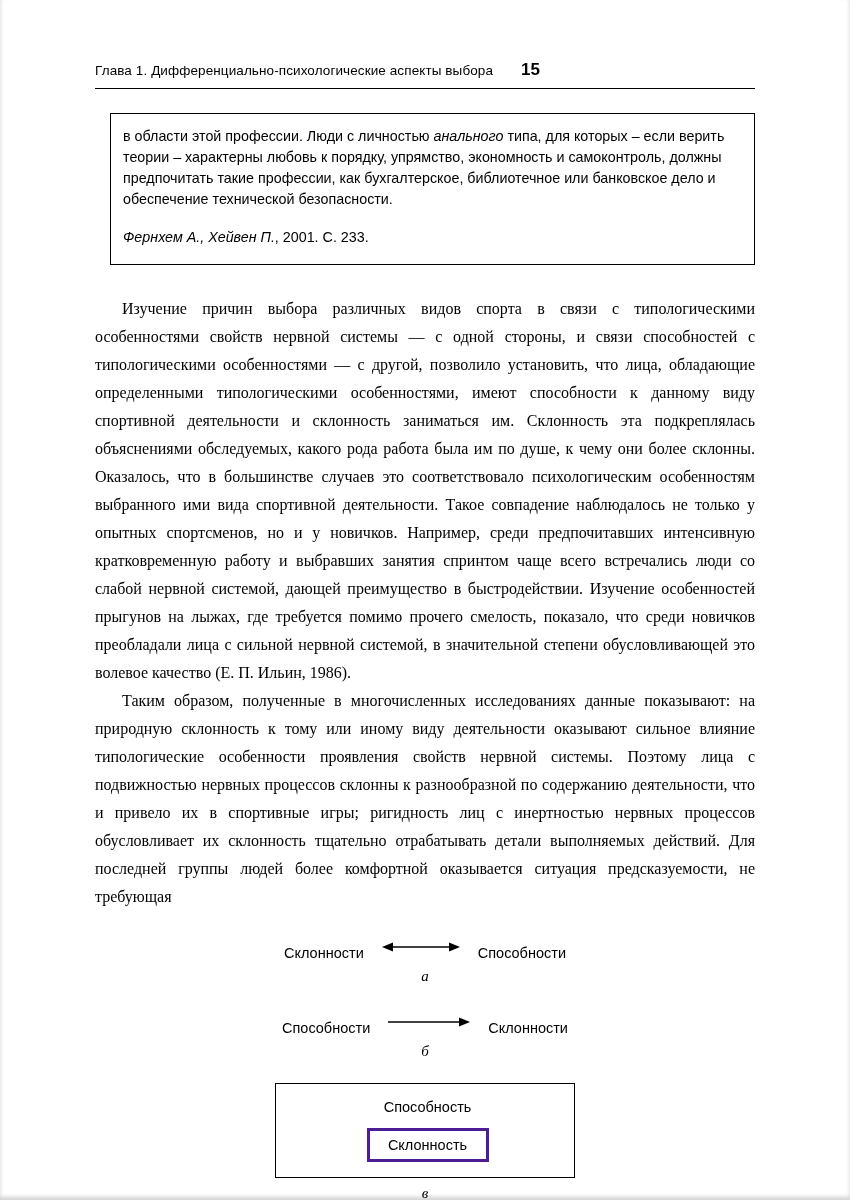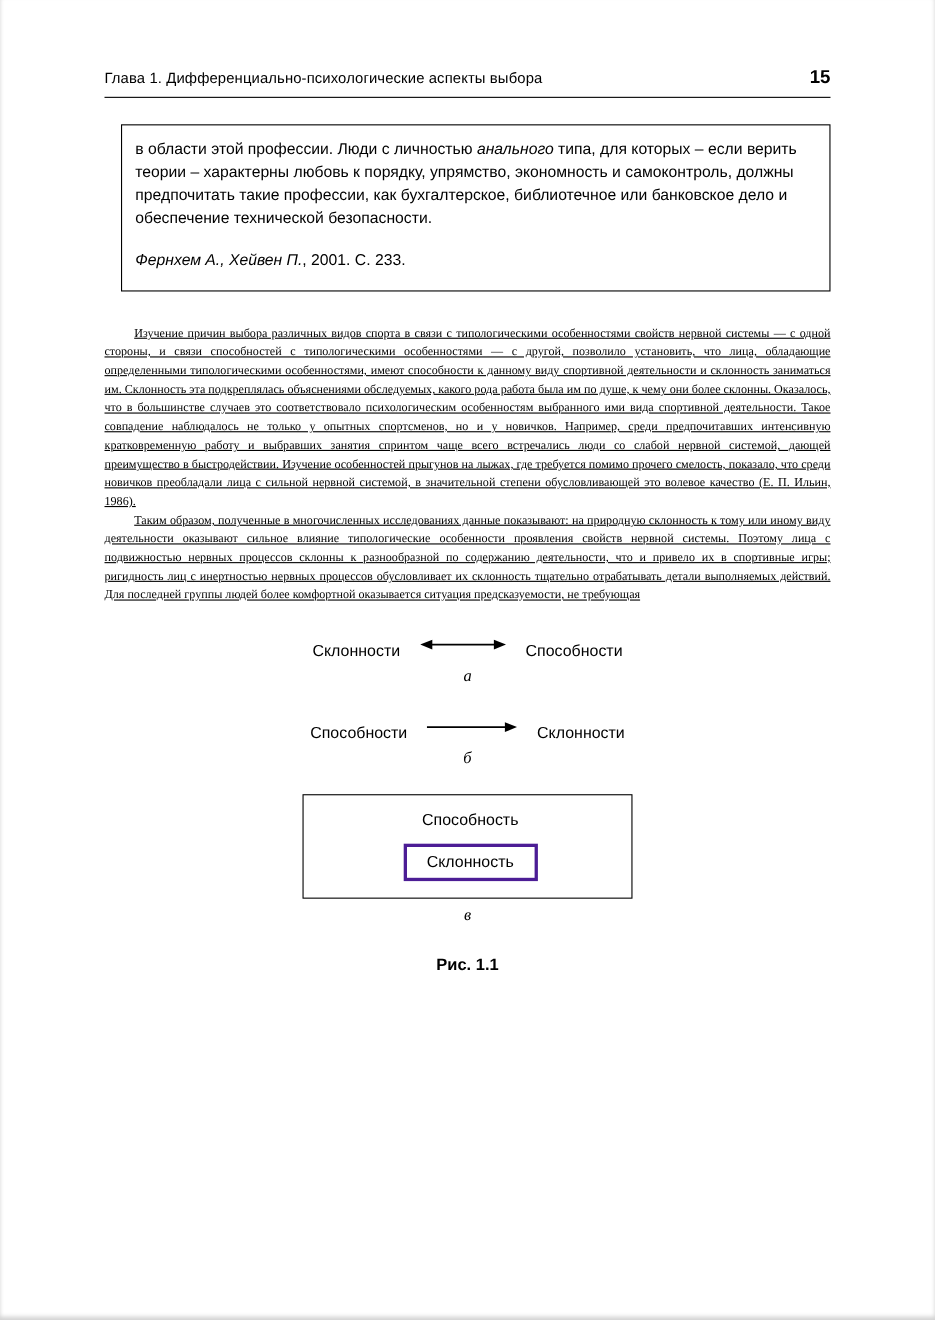--- a/index.html
+++ b/index.html
@@ -13,21 +13,21 @@
     color: #000;
     font-family: "Liberation Serif", serif;
     overflow: hidden;
     box-shadow: inset 0 -3px 4px rgba(0,0,0,0.18);
   }
   .content { padding: 60px 95px 0 95px; }
 
   
   .page-header {
     display: flex;
-    justify-content: space-between;
+    justify-content: flex-start;
     align-items: baseline;
     border-bottom: 1px solid #000;
     padding-bottom: 8px;
   }
   .chapter-title {
     font-family: "Liberation Sans", sans-serif;
     font-size: 13.5px;
     letter-spacing: 0.1px;
   }
   .page-number {
@@ -45,25 +45,24 @@
     font-family: "Liberation Sans", sans-serif;
     font-size: 14.3px;
     line-height: 21px;
   }
   .quote-citation { margin-top: 17px; }
   .quote-box em { font-style: italic; }
 
   
   .body-text { margin-top: 30px; }
   .body-para {
-    font-size: 11px;
-    line-height: 17px;
+    font-size: 16px;
+    line-height: 28px;
     text-align: justify;
     text-indent: 27px;
-    text-decoration: underline;
   }
 
   
   .figure {
     margin-top: 22px;
     text-align: center;
     font-family: "Liberation Sans", sans-serif;
     font-size: 14.5px;
   }
   .fig-row {

